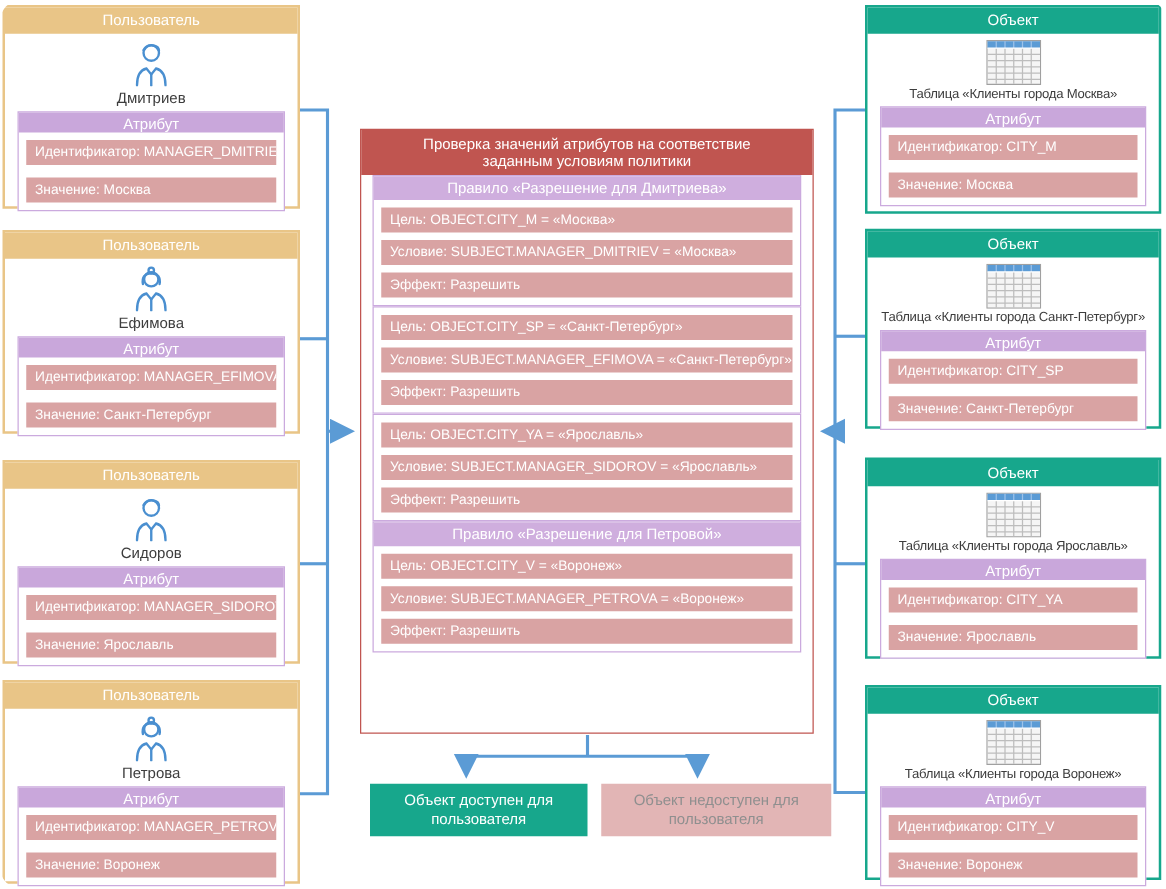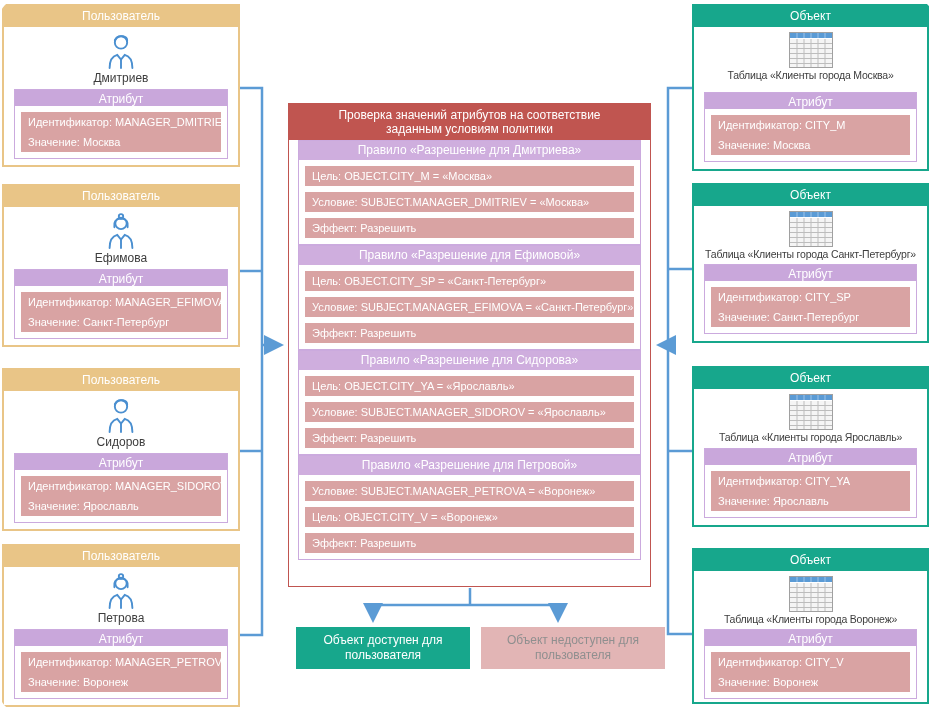--- a/index.html
+++ b/index.html
@@ -14,21 +14,21 @@
   .card-user .card-hdr{background:#e9c587;}
   .card-object .card-hdr{background:#17a78c;}
   .icon-wrap{display:flex;justify-content:center;margin-top:5px;}
   .entity-name{text-align:center;font-size:12px;color:#3d3d3d;margin:1px 6px 4px;white-space:nowrap;}
   .obj-label{font-size:10.5px;letter-spacing:-0.2px;}
   .spacer{flex:1;}
   .attr-panel{margin:0 10px 7px;border:1.5px solid #cbaade;background:#fff;flex:0 0 auto;}
   .attr-hdr{height:16px;line-height:18px;background:#c9a7db;color:#fff;text-align:center;font-size:12px;}
   .attr-body{padding:6px;}
   .attr-row{background:#d9a3a3;color:#fff;font-size:11px;padding:4px 7px;white-space:nowrap;overflow:hidden;}
-  .attr-row + .attr-row{margin-top:0;}
+  .attr-row + .attr-row{margin-top:10px;}
   .policy-box{position:absolute;left:288px;top:103px;width:363px;height:484px;box-sizing:border-box;
     border:1.5px solid #c05550;background:#fff;display:flex;flex-direction:column;}
   .policy-hdr{background:#c05550;color:#fff;font-size:12px;text-align:center;padding:4px 28px;line-height:14px;}
   .rules{flex:1;display:flex;flex-direction:column;justify-content:flex-start;padding:0 9px;}
   .rule{border:1px solid #cbaade;background:#fff;}
   .rule-hdr{height:19px;line-height:19px;background:#cfaede;color:#fff;text-align:center;font-size:12px;white-space:nowrap;}
   .rule-body{padding:6px;}
   .rule-row{background:#d9a3a3;color:#fff;font-size:11px;padding:4px 7px;white-space:nowrap;overflow:hidden;}
   .rule-row + .rule-row{margin-top:6px;}
   .outcome{position:absolute;top:627px;height:42px;box-sizing:border-box;display:flex;align-items:center;
@@ -291,42 +291,40 @@
       <div class="rule">
         <div class="rule-hdr">Правило «Разрешение для Дмитриева»</div>
         <div class="rule-body">
           <div class="rule-row">Цель: OBJECT.CITY_M = «Москва»</div>
           <div class="rule-row">Условие: SUBJECT.MANAGER_DMITRIEV = «Москва»</div>
           <div class="rule-row">Эффект: Разрешить</div>
         </div>
       </div>
 
       <div class="rule">
-        <div class="rule-hdr">Правило «Разрешение для Ефимовой»</div>
         <div class="rule-body">
           <div class="rule-row">Цель: OBJECT.CITY_SP = «Санкт-Петербург»</div>
           <div class="rule-row">Условие: SUBJECT.MANAGER_EFIMOVA = «Санкт-Петербург»</div>
           <div class="rule-row">Эффект: Разрешить</div>
         </div>
       </div>
 
       <div class="rule">
-        <div class="rule-hdr">Правило «Разрешение для Сидорова»</div>
         <div class="rule-body">
           <div class="rule-row">Цель: OBJECT.CITY_YA = «Ярославль»</div>
           <div class="rule-row">Условие: SUBJECT.MANAGER_SIDOROV = «Ярославль»</div>
           <div class="rule-row">Эффект: Разрешить</div>
         </div>
       </div>
 
       <div class="rule">
         <div class="rule-hdr">Правило «Разрешение для Петровой»</div>
         <div class="rule-body">
+          <div class="rule-row">Цель: OBJECT.CITY_V = «Воронеж»</div>
           <div class="rule-row">Условие: SUBJECT.MANAGER_PETROVA = «Воронеж»</div>
-          <div class="rule-row">Цель: OBJECT.CITY_V = «Воронеж»</div>
           <div class="rule-row">Эффект: Разрешить</div>
         </div>
       </div>
 
     </div>
   </div>
 
   <div class="outcome outcome-allow">
     <span>Объект доступен для пользователя</span>
   </div>

